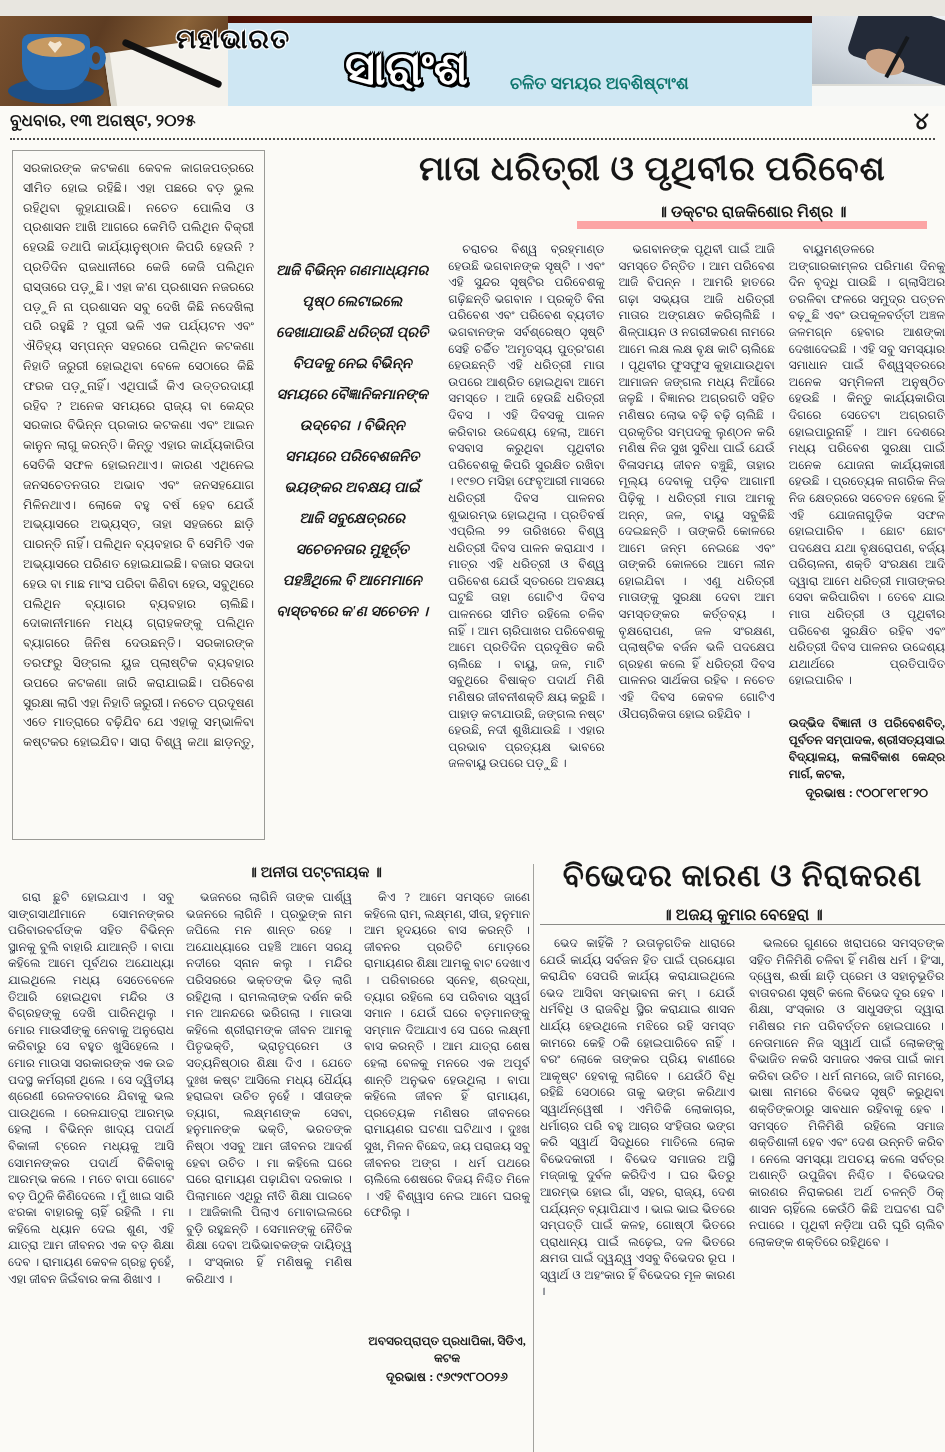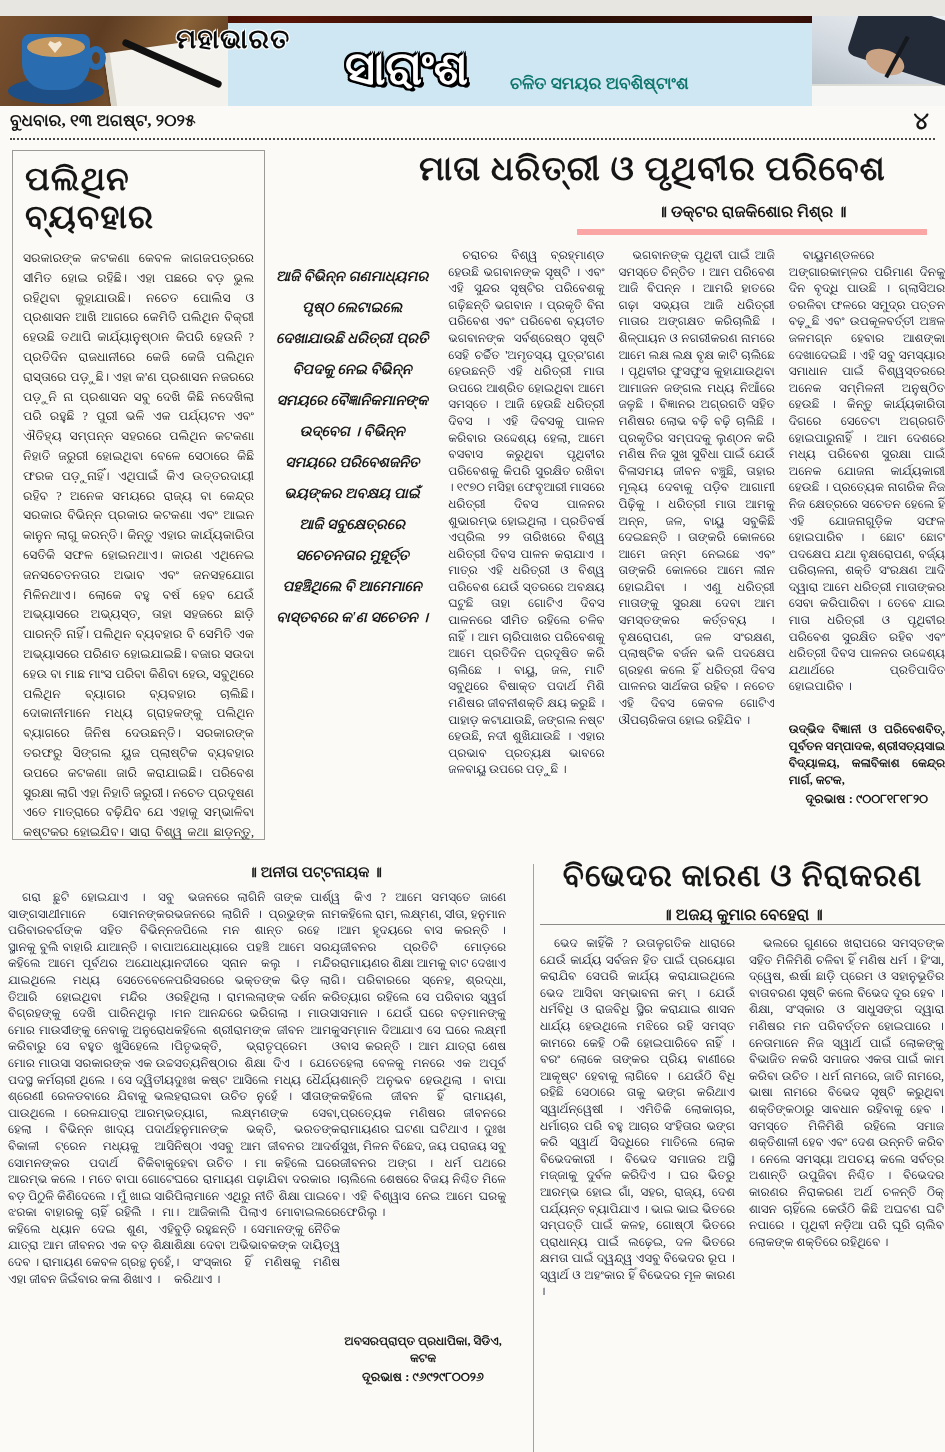--- a/index.html
+++ b/index.html
@@ -46,33 +46,33 @@
   .body-text::first-letter { padding-left:14px; }
   
   .box-article { position:absolute; left:12px; top:134px; width:253px; height:690px;
     border:1px solid #9a9a96; background:#fbfaf6; padding:8px 10px 6px 10px; }
   .box-headline { font-size:33px; font-weight:800; letter-spacing:1px; margin:2px 0 12px 2px; }
   .box-body { font-size:12.4px; line-height:19.8px; text-align:justify; height:592px; overflow:hidden; }
   
   .main-article { position:absolute; left:270px; top:134px; width:675px; height:706px; }
   .main-headline { text-align:center; font-size:34px; font-weight:800; letter-spacing:1px; padding-left:90px; }
   .main-byline-wrap { width:350px; margin:14px 18px 0 auto; text-align:center;
-    border-bottom:6px solid #fca5a5; padding-bottom:8px; }
+    border-bottom:8px solid #fca5a5; }
   .byline { font-size:16px; font-weight:700; }
   .main-cols { display:flex; gap:14px; margin-top:12px; height:608px; }
   .main-col { width:158px; height:100%; }
   .pullquote { width:166px; height:100%; font-size:14.5px; font-weight:700; font-style:italic;
     text-align:center; line-height:31px; padding:14px 4px 0 4px; overflow:hidden; }
   .credit { font-weight:700; font-size:12px; line-height:17px; text-align:justify; margin-top:4px; }
   .phone { font-weight:700; font-size:12.5px; text-align:center; margin-top:3px; }
   
   .ramayana { position:absolute; left:8px; top:838px; width:524px; height:612px; }
   .rama-headline { text-align:center; font-size:50px; font-weight:800; letter-spacing:3px; }
   .rama-byline { text-align:center; font-size:15px; font-weight:700; margin:10px 0 8px 90px; }
-  .rama-cols { display:flex; height:494px; }
+  .rama-cols { display:flex; gap:12px; height:494px; }
   .rama-col { width:166px; height:100%; }
   
   .bibheda { position:absolute; left:540px; top:842px; width:405px; height:604px; }
   .bib-headline { text-align:center; font-size:31px; font-weight:800; letter-spacing:1px; }
   .bib-byline-row { text-align:center; font-size:15px; font-weight:700; margin-top:12px;
     border-bottom:1px solid #8a8a86; }
   .bib-cols { display:flex; gap:14px; margin-top:10px; height:488px; }
   .bib-col { width:195px; height:100%; }
   
   .v-divider { position:absolute; left:533px; top:848px; height:594px; border-left:1px solid #a2a29e; }
@@ -107,21 +107,20 @@
     <div class="section-title">ସାରାଂଶ</div>
     <div class="section-subtitle">ଚଳିତ ସମୟର ଅବଶିଷ୍ଟାଂଶ</div>
   </header>
 
   <div class="dateline">
     <span class="date-text">ବୁଧବାର, ୧୩ ଅଗଷ୍ଟ, ୨୦୨୫</span>
     <span class="page-number">୪</span>
   </div>
 
   <article class="box-article">
-    <h2 class="box-headline">ପଲିଥିନ ବ୍ୟବହାର</h2>
     <div class="box-body">ସରକାରଙ୍କ କଟକଣା କେବଳ କାଗଜପତ୍ରରେ ସୀମିତ ହୋଇ ରହିଛି। ଏହା ପଛରେ ବଡ଼ ଭୁଲ ରହିଥିବା କୁହାଯାଉଛି। ନଚେତ ପୋଲିସ ଓ ପ୍ରଶାସନ ଆଖି ଆଗରେ କେମିତି ପଲିଥିନ ବିକ୍ରୀ ହେଉଛି ତଥାପି କାର୍ଯ୍ୟାନୁଷ୍ଠାନ କିପରି ହେଉନି ? ପ୍ରତିଦିନ ରାଜଧାନୀରେ କେଜି କେଜି ପଲିଥିନ ରାସ୍ତାରେ ପଡ଼ୁଛି। ଏହା କ'ଣ ପ୍ରଶାସନ ନଜରରେ ପଡ଼ୁନି ନା ପ୍ରଶାସନ ସବୁ ଦେଖି କିଛି ନଦେଖିଲା ପରି ରହୁଛି ? ପୁରୀ ଭଳି ଏକ ପର୍ଯ୍ୟଟନ ଏବଂ ଐତିହ୍ୟ ସମ୍ପନ୍ନ ସହରରେ ପଲିଥିନ କଟକଣା ନିହାତି ଜରୁରୀ ହୋଇଥିବା ବେଳେ ସେଠାରେ କିଛି ଫରକ ପଡ଼ୁନାହିଁ। ଏଥିପାଇଁ କିଏ ଉତ୍ତରଦାୟୀ ରହିବ ? ଅନେକ ସମୟରେ ରାଜ୍ୟ ବା କେନ୍ଦ୍ର ସରକାର ବିଭିନ୍ନ ପ୍ରକାର କଟକଣା ଏବଂ ଆଇନ କାନୁନ ଲାଗୁ କରନ୍ତି। କିନ୍ତୁ ଏହାର କାର୍ଯ୍ୟକାରିତା ସେତିକି ସଫଳ ହୋଇନଥାଏ। କାରଣ ଏଥିନେଇ ଜନସଚେତନତାର ଅଭାବ ଏବଂ ଜନସହଯୋଗ ମିଳିନଥାଏ। ଲୋକେ ବହୁ ବର୍ଷ ହେବ ଯେଉଁ ଅଭ୍ୟାସରେ ଅଭ୍ୟସ୍ତ, ତାହା ସହଜରେ ଛାଡ଼ି ପାରନ୍ତି ନାହିଁ। ପଲିଥିନ ବ୍ୟବହାର ବି ସେମିତି ଏକ ଅଭ୍ୟାସରେ ପରିଣତ ହୋଇଯାଇଛି। ବଜାର ସଉଦା ହେଉ ବା ମାଛ ମାଂସ ପରିବା କିଣିବା ହେଉ, ସବୁଥିରେ ପଲିଥିନ ବ୍ୟାଗର ବ୍ୟବହାର ଚାଲିଛି। ଦୋକାନୀମାନେ ମଧ୍ୟ ଗ୍ରାହକଙ୍କୁ ପଲିଥିନ ବ୍ୟାଗରେ ଜିନିଷ ଦେଉଛନ୍ତି। ସରକାରଙ୍କ ତରଫରୁ ସିଙ୍ଗଲ ୟୁଜ ପ୍ଲାଷ୍ଟିକ ବ୍ୟବହାର ଉପରେ କଟକଣା ଜାରି କରାଯାଇଛି। ପରିବେଶ ସୁରକ୍ଷା ଲାଗି ଏହା ନିହାତି ଜରୁରୀ। ନଚେତ ପ୍ରଦୂଷଣ ଏତେ ମାତ୍ରାରେ ବଢ଼ିଯିବ ଯେ ଏହାକୁ ସମ୍ଭାଳିବା କଷ୍ଟକର ହୋଇଯିବ। ସାରା ବିଶ୍ୱ କଥା ଛାଡ଼ନ୍ତୁ, ଭାରତରେ ଲକ୍ଷ ଲକ୍ଷ ଟନ ପଲିଥିନ ଏବେ ଗଦା ହୋଇଛି। ପ୍ରତିଦିନ ଏହାର ଉତ୍ପାଦନ ହେଉଛି।</div>
   </article>
 
   <article class="main-article">
     <h1 class="main-headline">ମାତା ଧରିତ୍ରୀ ଓ ପୃଥିବୀର ପରିବେଶ</h1>
     <div class="main-byline-wrap">
       <span class="byline">॥ ଡକ୍ଟର ରାଜକିଶୋର ମିଶ୍ର ॥</span>
     </div>
     <div class="main-cols">
       <div class="pullquote">ଆଜି ବିଭିନ୍ନ ଗଣମାଧ୍ୟମର ପୃଷ୍ଠ ଲେଟାଇଲେ ଦେଖାଯାଉଛି ଧରିତ୍ରୀ ପ୍ରତି ବିପଦକୁ ନେଇ ବିଭିନ୍ନ ସମୟରେ ବୈଜ୍ଞାନିକମାନଙ୍କ ଉଦ୍‌ବେଗ । ବିଭିନ୍ନ ସମୟରେ ପରିବେଶଜନିତ ଭୟଙ୍କର ଅବକ୍ଷୟ ପାଇଁ ଆଜି ସବୁକ୍ଷେତ୍ରରେ ସଚେତନତାର ମୁହୂର୍ତ୍ତ ପହଞ୍ଚିଥିଲେ ବି ଆମେମାନେ ବାସ୍ତବରେ କ'ଣ ସଚେତନ ।</div>

